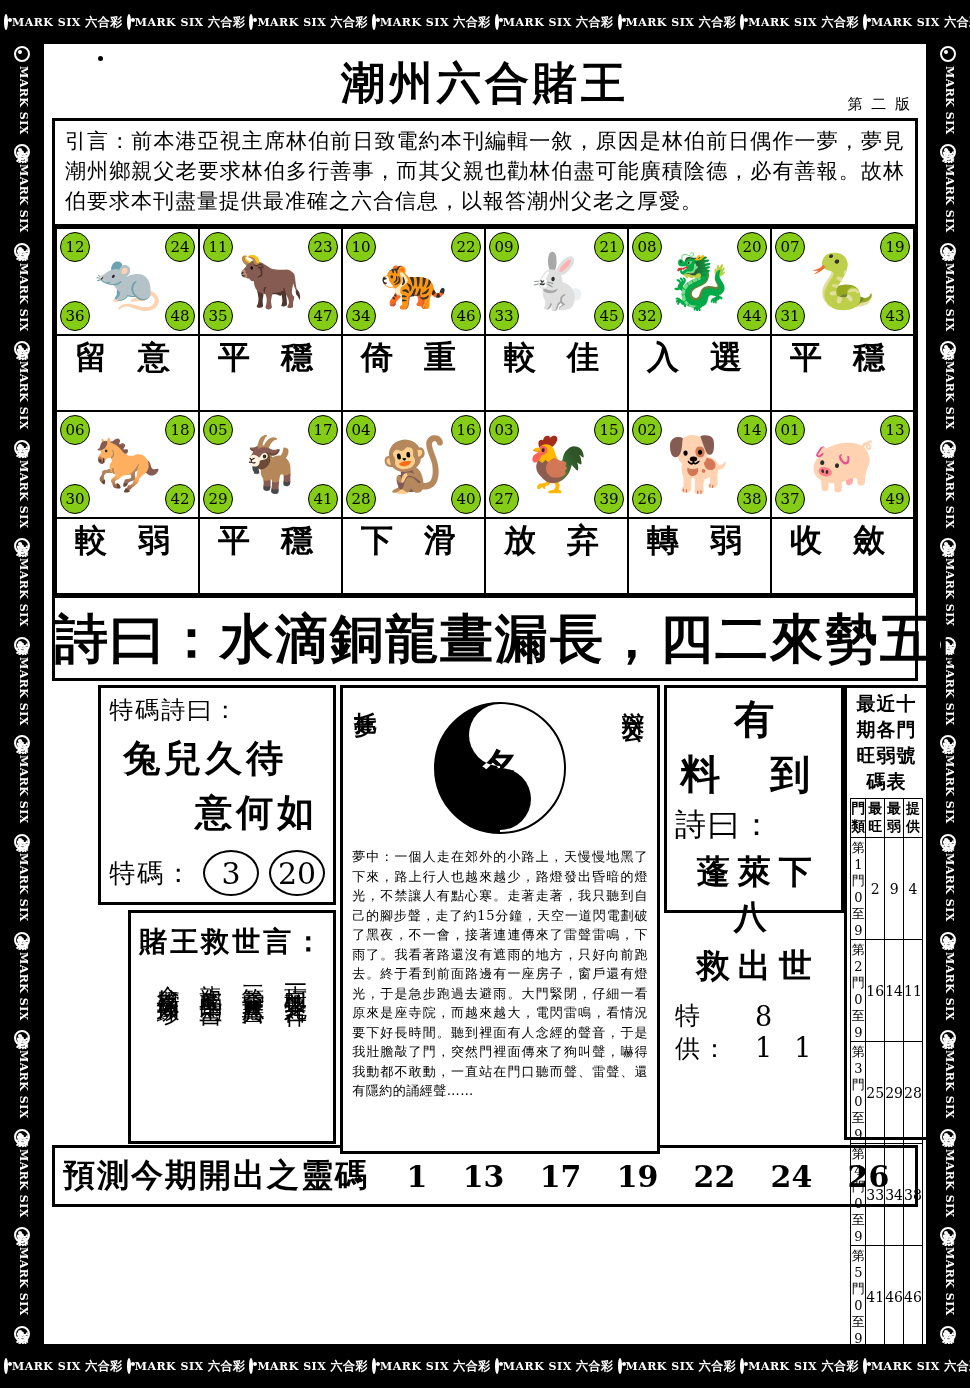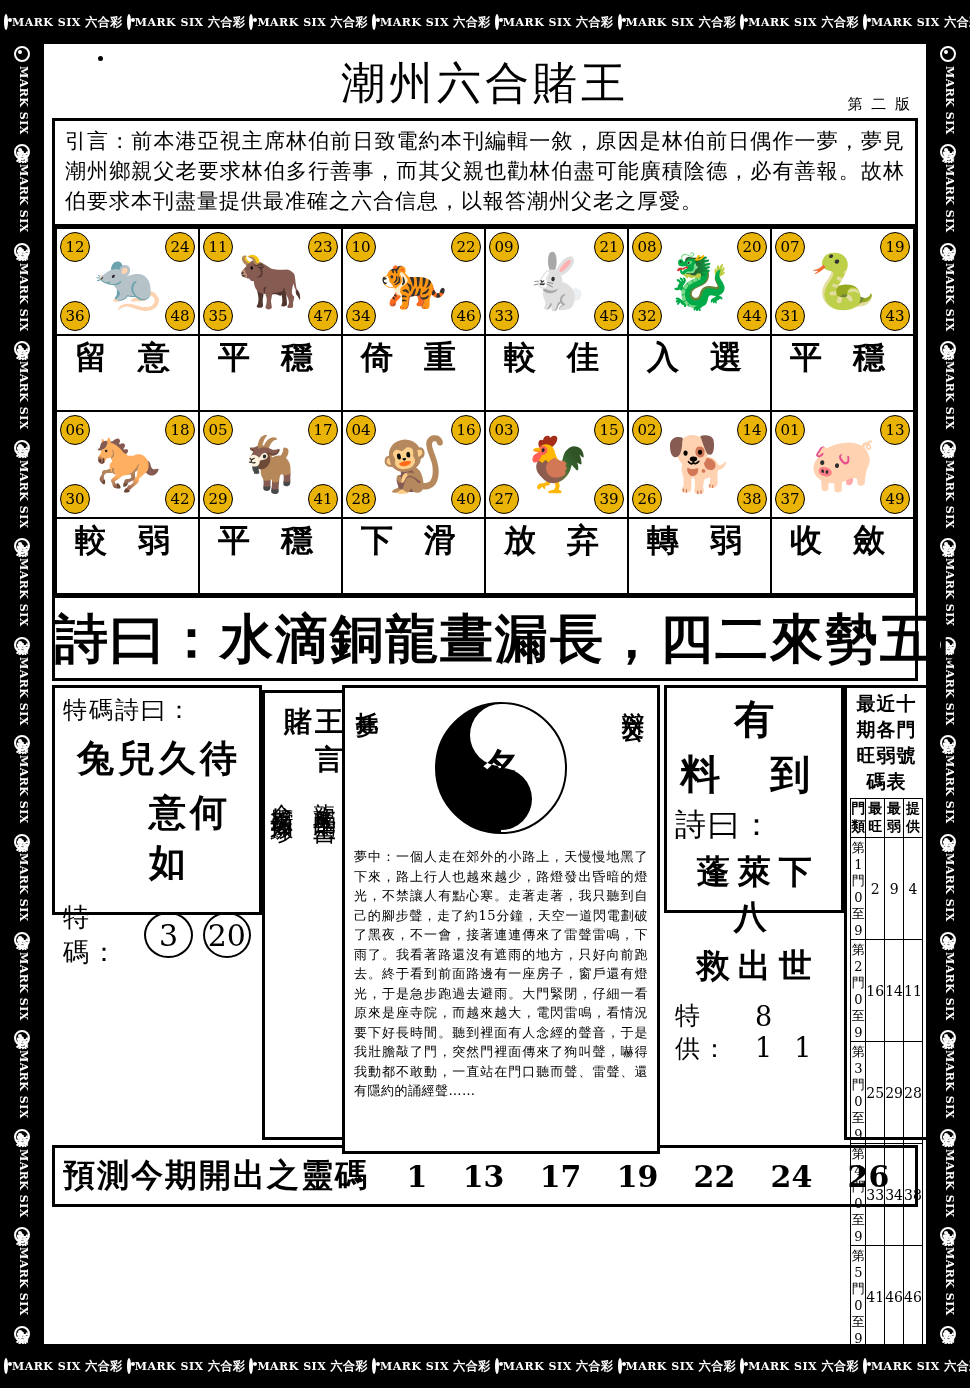--- a/index.html
+++ b/index.html
@@ -17,43 +17,43 @@
   .mark .cn{font-size:12px;}
   .vband .mark{writing-mode:vertical-rl;text-orientation:mixed;}
   .vband .band-inner{flex-direction:column;}
   .flower{display:inline-block;width:12px;height:12px;border-radius:50%;border:2px solid #fff;margin:0 4px;position:relative;}
   .flower:before{content:"";position:absolute;left:2px;top:2px;width:4px;height:4px;background:#fff;border-radius:50%;}
 
   .sheet{position:absolute;left:52px;top:52px;width:866px;height:1284px;background:#fff;}
 
   
   .title-row{position:relative;height:66px;border-bottom:3px solid #000;}
-  .main-title{position:absolute;left:0;right:0;top:2px;text-align:center;font-family:"DejaVu Serif","Liberation Serif",serif;font-weight:normal;font-size:44px;letter-spacing:4px;}
+  .main-title{position:absolute;left:0;right:0;top:2px;text-align:center;font-family:"DejaVu Serif","Liberation Serif",serif;font-weight:bold;font-size:44px;letter-spacing:4px;}
   .edition{position:absolute;right:6px;bottom:4px;font-family:"DejaVu Serif","Liberation Serif",serif;font-size:15px;letter-spacing:2px;}
   .dot{position:absolute;left:46px;top:4px;width:5px;height:5px;background:#000;border-radius:50%;}
 
   .intro{border:3px solid #000;border-top:none;padding:6px 10px 8px 10px;font-family:"DejaVu Serif","Liberation Serif",serif;font-size:21px;line-height:1.42;letter-spacing:1px;text-align:justify;}
 
   
   .grid{border:3px solid #000;border-top:none;}
   .grid table{border-collapse:collapse;width:100%;}
   .grid td{border:2px solid #000;padding:0;}
   .cell{position:relative;height:105px;width:100%;}
-  .num{position:absolute;width:28px;height:28px;border:1.5px solid #000;border-radius:50%;font-family:"DejaVu Serif","Liberation Serif",serif;font-size:15px;display:flex;align-items:center;justify-content:center;background:#eab308;}
+  .num{position:absolute;width:28px;height:28px;border:1.5px solid #000;border-radius:50%;font-family:"DejaVu Serif","Liberation Serif",serif;font-size:15px;display:flex;align-items:center;justify-content:center;background:#84cc16;}
   .n-tl{left:3px;top:3px;} .n-tr{right:3px;top:3px;}
   .n-bl{left:3px;bottom:3px;} .n-br{right:3px;bottom:3px;}
   .animal{position:absolute;left:0;right:0;top:50%;transform:translateY(-50%);text-align:center;font-size:54px;line-height:1;}
   .verdict{height:74px;text-align:center;font-family:"DejaVu Serif","Liberation Serif",serif;font-weight:bold;font-size:32px;letter-spacing:10px;}
 
   
   .poem{border:3px solid #000;border-top:none;text-align:right;padding:6px 0 2px;font-family:"DejaVu Serif","Liberation Serif",serif;font-weight:bold;font-size:53px;letter-spacing:2px;white-space:nowrap;}
 
   
   .mid{display:flex;margin-top:4px;height:455px;}
-  .col-l{width:286px;display:flex;flex-direction:row;}
+  .col-l{width:286px;display:flex;flex-direction:column;align-items:flex-end;}
   .col-c{width:322px;margin:0 4px;}
   .col-r{width:254px;display:flex;}
 
   .box{border:3px solid #000;background:#fff;}
   .special{height:212px;position:relative;padding:6px 8px;}
   .special .lbl{font-family:"DejaVu Serif","Liberation Serif",serif;font-size:24px;letter-spacing:2px;}
   .special .l1{font-family:"DejaVu Serif","Liberation Serif",serif;font-weight:bold;font-size:37px;letter-spacing:4px;margin-top:8px;padding-left:14px;}
   .special .l2{font-family:"DejaVu Serif","Liberation Serif",serif;font-weight:bold;font-size:37px;letter-spacing:4px;margin-top:4px;padding-left:86px;}
   .special .row{display:flex;align-items:center;margin-top:12px;}
   .special .row .t{font-family:"DejaVu Serif","Liberation Serif",serif;font-size:26px;letter-spacing:2px;}

